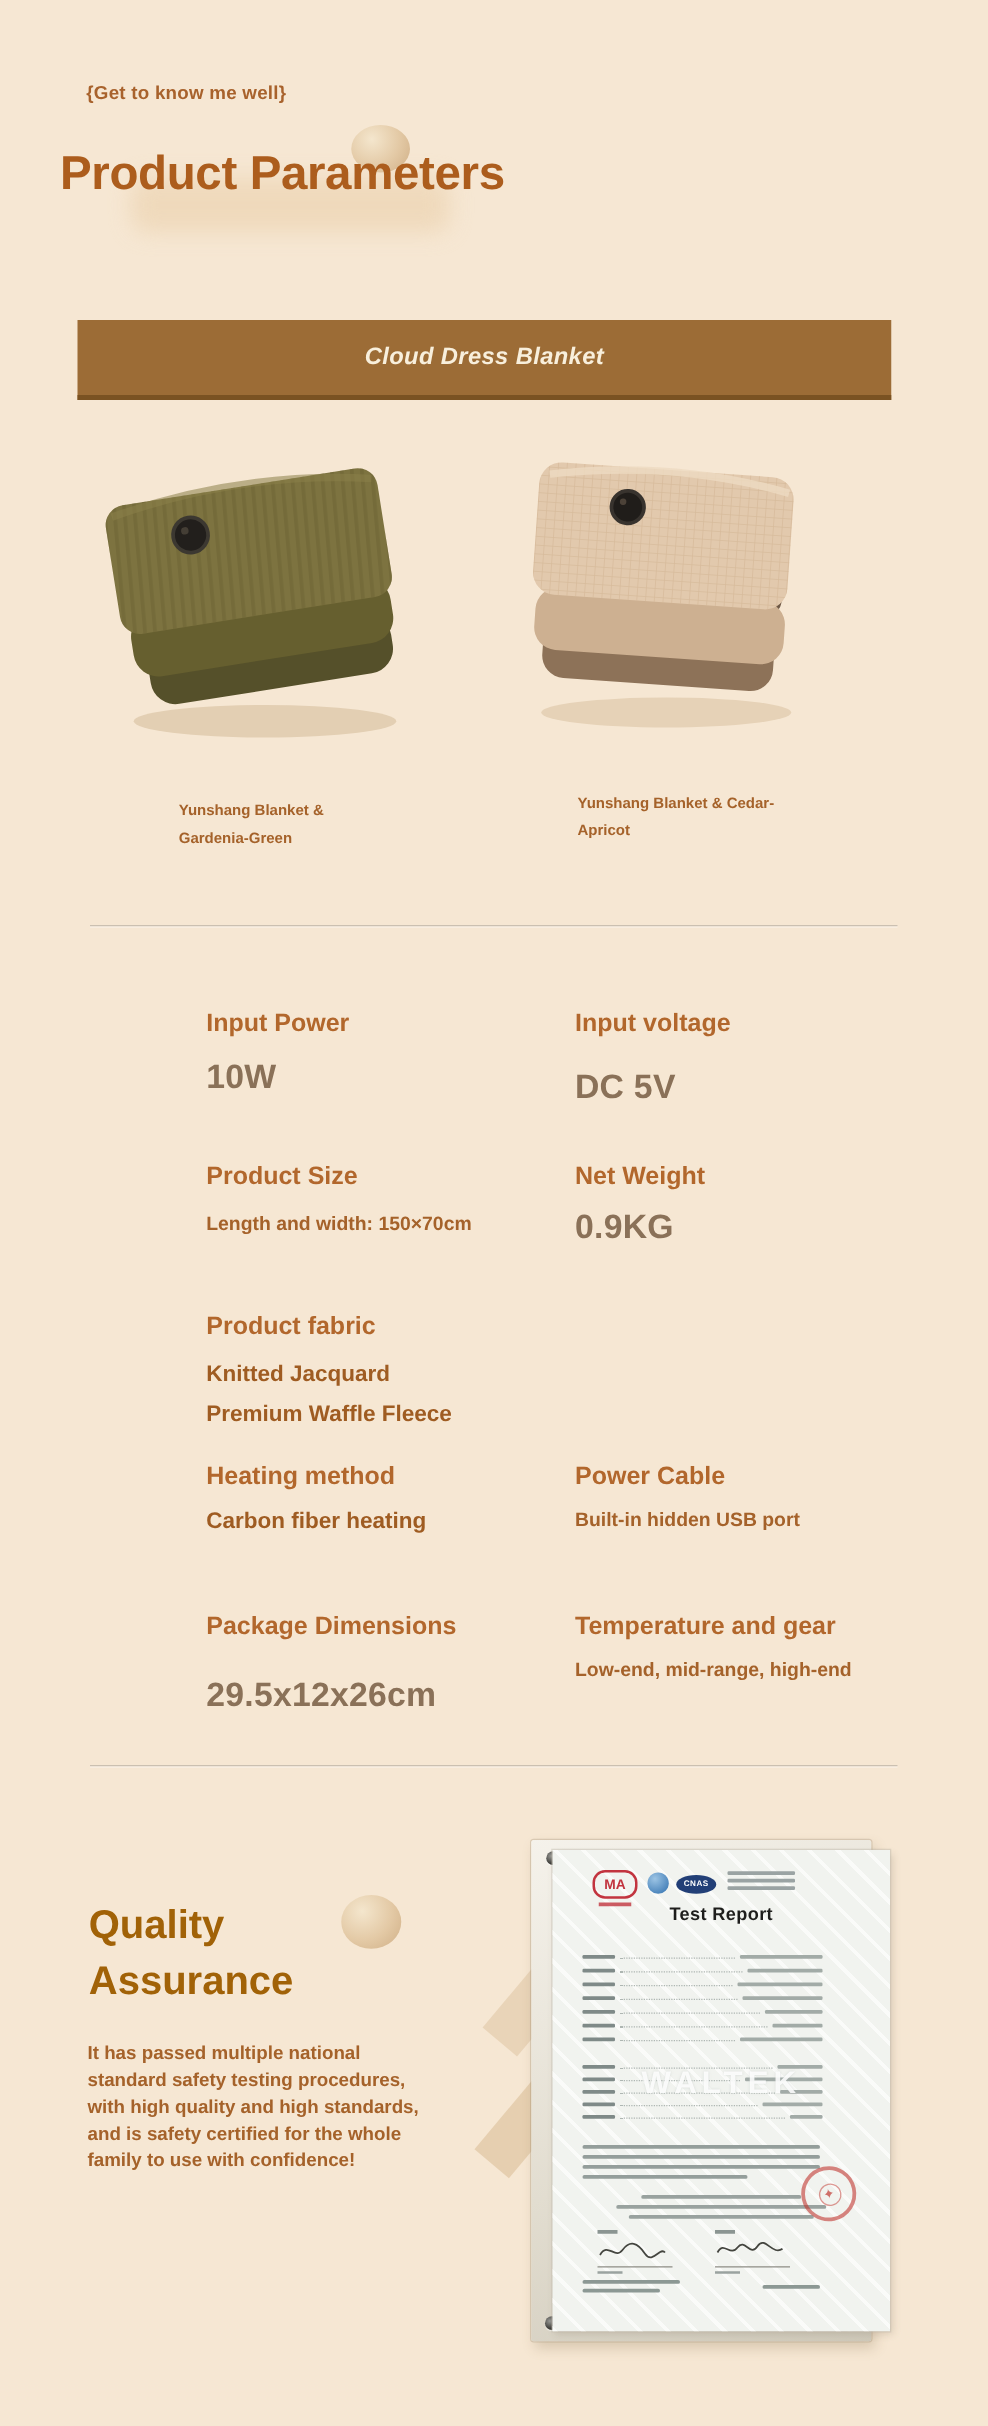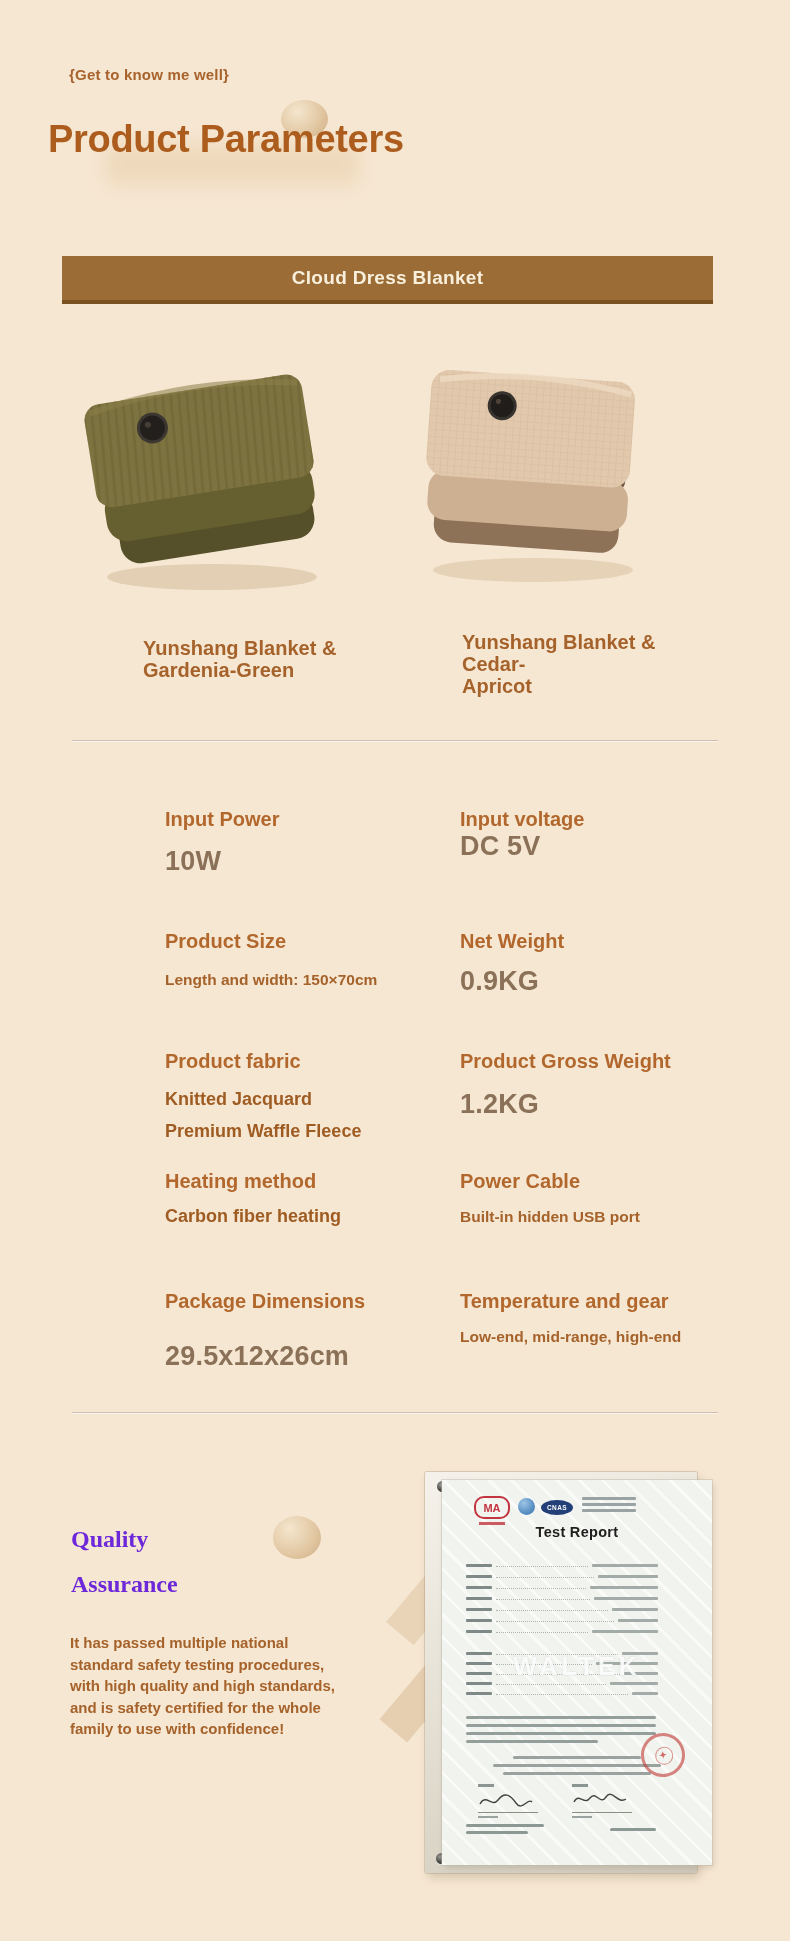--- a/index.html
+++ b/index.html
@@ -8,34 +8,34 @@
   .abs{position:absolute;}
   .blk{display:block;}
 
   
   .eyebrow{font-size:15px;font-weight:bold;color:#a8622c;letter-spacing:.2px;}
   .title-glow{width:255px;height:44px;background:#edd5b4;filter:blur(9px);opacity:.75;border-radius:12px;}
   .oval{border-radius:50%;background:radial-gradient(circle at 35% 30%,#f4e6cd,#e3c9a5 55%,#cfae85);}
   h1.title{margin:0;font-size:38px;font-weight:bold;color:#ac5d1d;letter-spacing:-.3px;}
 
   
-  .banner{left:62px;top:256px;width:651px;height:48px;background:#9c6c36;border-bottom:4px solid #7a5222;
-          box-sizing:border-box;display:flex;align-items:center;justify-content:center;}
+  .banner{left:62px;top:256px;width:651px;height:64px;background:#9c6c36;border-bottom:4px solid #7a5222;
+          box-sizing:border-box;display:flex;align-items:center;justify-content:center;font-style:italic;}
   .banner span{font-size:19px;font-weight:bold;color:#f8efdc;letter-spacing:.3px;}
 
   
-  .caption{font-size:20px;font-weight:bold;color:#a5622a;line-height:22px;}
+  .caption{font-size:12px;font-weight:bold;color:#a5622a;line-height:22px;}
   .divider{height:1px;background:#cbc0b1;box-shadow:0 1px 0 rgba(255,255,255,.55);}
   .spec-label{font-size:20px;font-weight:bold;color:#b2672c;}
   .v-lg{font-size:27px;font-weight:bold;color:#8a7158;letter-spacing:.2px;}
   .v-md{font-size:18px;font-weight:bold;color:#9f5c22;}
   .v-sm{font-size:15.5px;font-weight:bold;color:#a5622a;text-align:right;}
 
   
-  .q-title{font-size:24px;font-weight:bold;color:#6d28d9;line-height:45px;font-family:Liberation Serif, serif;}
+  .q-title{font-size:32px;font-weight:bold;color:#a16207;line-height:45px;}
   .q-body{font-size:15px;font-weight:bold;color:#a5622a;line-height:21.5px;}
 
   
   .ribbon{background:#e9d4b8;z-index:1;}
   .cert-card{left:425px;top:1472px;width:272px;height:401px;z-index:2;border-radius:2px;
      background:linear-gradient(155deg,#f5f2eb,#e2ddd0 55%,#cfc9ba);
      box-shadow:0 0 0 1px rgba(140,120,90,.25),3px 5px 10px rgba(110,85,50,.22);}
   .screw{position:absolute;width:11px;height:11px;border-radius:50%;
      background:radial-gradient(circle at 35% 35%,#9a9a96,#3c3c38 60%,#23231f);
      box-shadow:0 1px 1px rgba(255,255,255,.6);}
@@ -143,42 +143,38 @@
   </div>
 
   <div class="divider abs" style="left:72px;top:740px;width:646px"></div>
 
   <div class="abs" style="left:165px;top:808px">
     <div class="spec-label">Input Power</div>
     <div class="v-lg" style="margin-top:15px">10W</div>
   </div>
   <div class="abs" style="left:460px;top:808px">
     <div class="spec-label">Input voltage</div>
-    <div class="v-lg" style="margin-top:0">DC 5V</div>
+    <div class="v-lg" style="margin-top:23px">DC 5V</div>
   </div>
 
   <div class="abs" style="left:165px;top:930px">
     <div class="spec-label">Product Size</div>
     <div class="v-sm" style="margin-top:18px">Length and width: 150×70cm</div>
   </div>
   <div class="abs" style="left:460px;top:930px">
     <div class="spec-label">Net Weight</div>
     <div class="v-lg" style="margin-top:13px">0.9KG</div>
   </div>
 
   <div class="abs" style="left:165px;top:1050px">
     <div class="spec-label">Product fabric</div>
     <div class="v-md" style="margin-top:10px;line-height:32px">
       <span class="blk">Knitted Jacquard</span>
       <span class="blk">Premium Waffle Fleece</span>
     </div>
-  </div>
-  <div class="abs" style="left:460px;top:1050px">
-    <div class="spec-label">Product Gross Weight</div>
-    <div class="v-lg" style="margin-top:16px">1.2KG</div>
   </div>
 
   <div class="abs" style="left:165px;top:1170px">
     <div class="spec-label">Heating method</div>
     <div class="v-md" style="margin-top:13px">Carbon fiber heating</div>
   </div>
   <div class="abs" style="left:460px;top:1170px">
     <div class="spec-label">Power Cable</div>
     <div class="v-sm" style="margin-top:15px">Built-in hidden USB port</div>
   </div>

